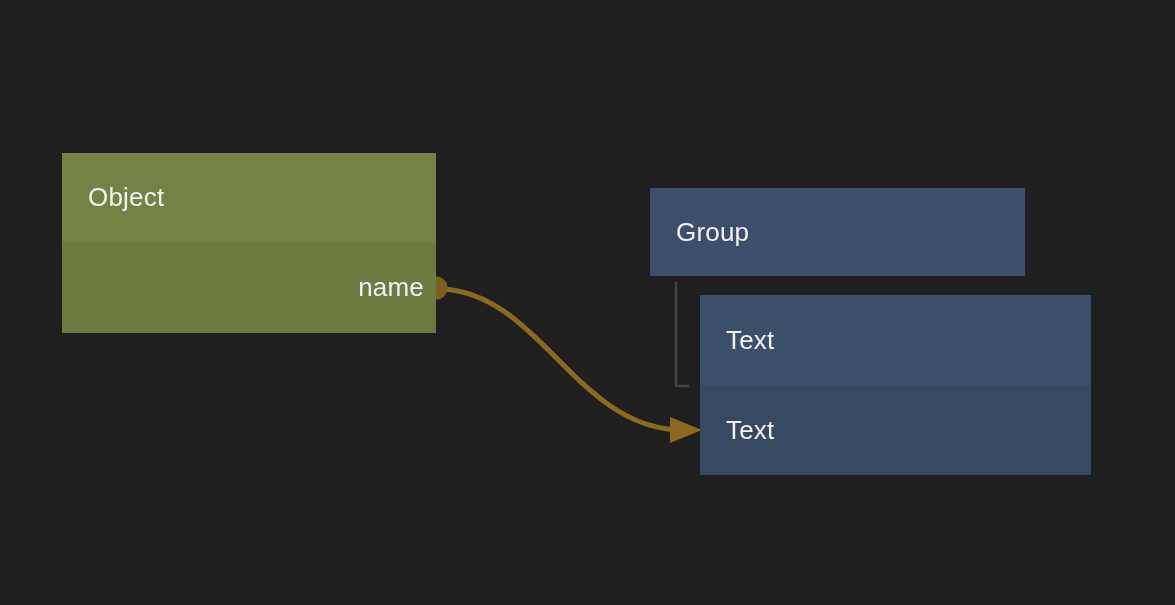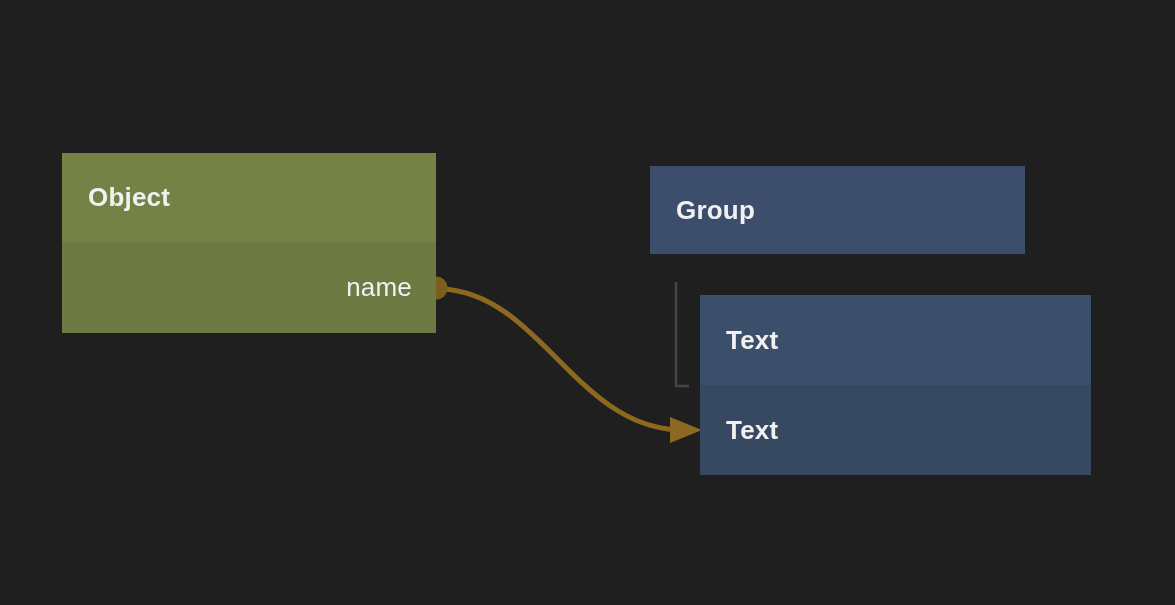--- a/index.html
+++ b/index.html
@@ -27,38 +27,37 @@
     position: absolute;
     color: var(--label, #f1f1f1);
     font-size: 26px;
     letter-spacing: 0.2px;
   }
   .node-header, .node-row {
     display: flex;
     align-items: center;
     padding: 0 26px;
     box-sizing: border-box;
-    font-weight: bold;
   }
 
   
   .node-object { left: 62px; top: 153px; width: 374px; }
   .node-object .node-header { height: 89px; background: var(--object_header, #748246); }
   .node-object .node-body   { height: 91px; background: var(--object_body, #6d7a41); }
   .node-object .port-row {
     height: 91px;
     display: flex;
     align-items: center;
     justify-content: flex-end;
-    padding: 0 24px;
+    padding: 0 12px;
     box-sizing: border-box;
   }
 
   
-  .node-group { left: 650px; top: 166px; width: 375px; }
+  .node-group { left: 650px; top: 188px; width: 375px; }
   .node-group .node-header { height: 88px; background: var(--group_header, #3c4e6b); }
 
   
   .node-text { left: 700px; top: 295px; width: 391px; }
   .node-text .node-header { height: 90px; background: var(--text_header, #3b4e6a); }
   .node-text .node-row    { height: 90px; background: var(--text_row, #374960); }
 </style>
 </head>
 <body>
 

